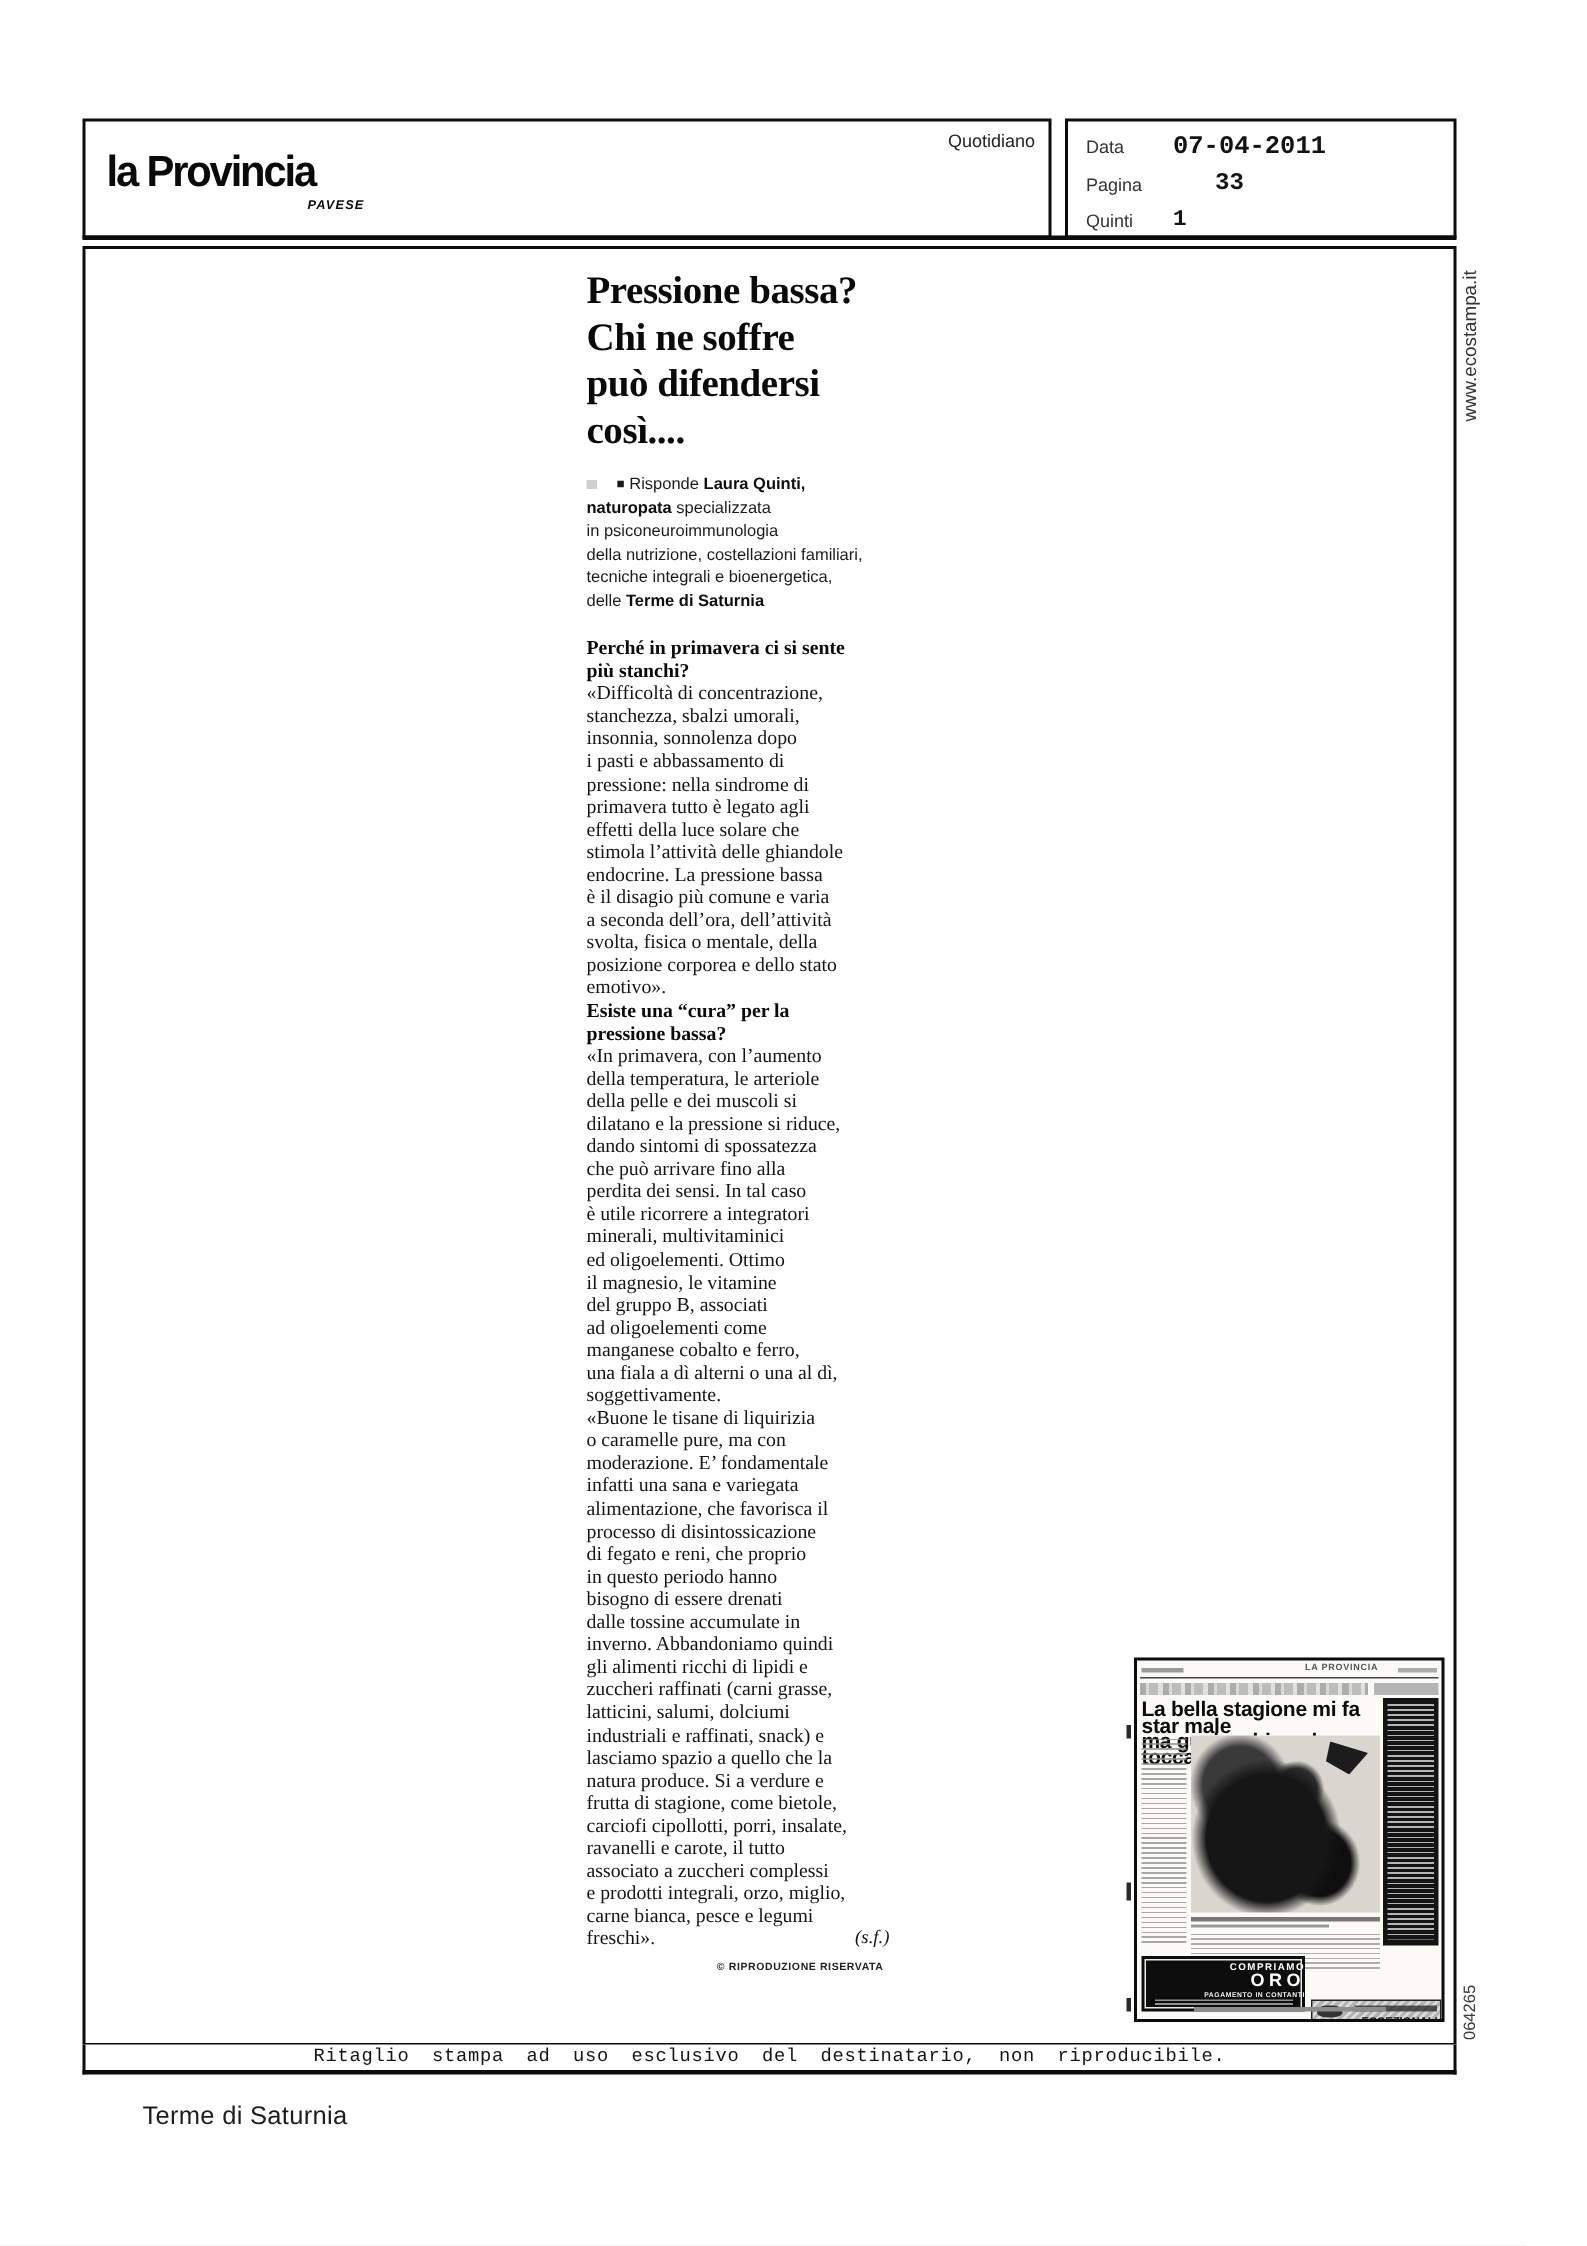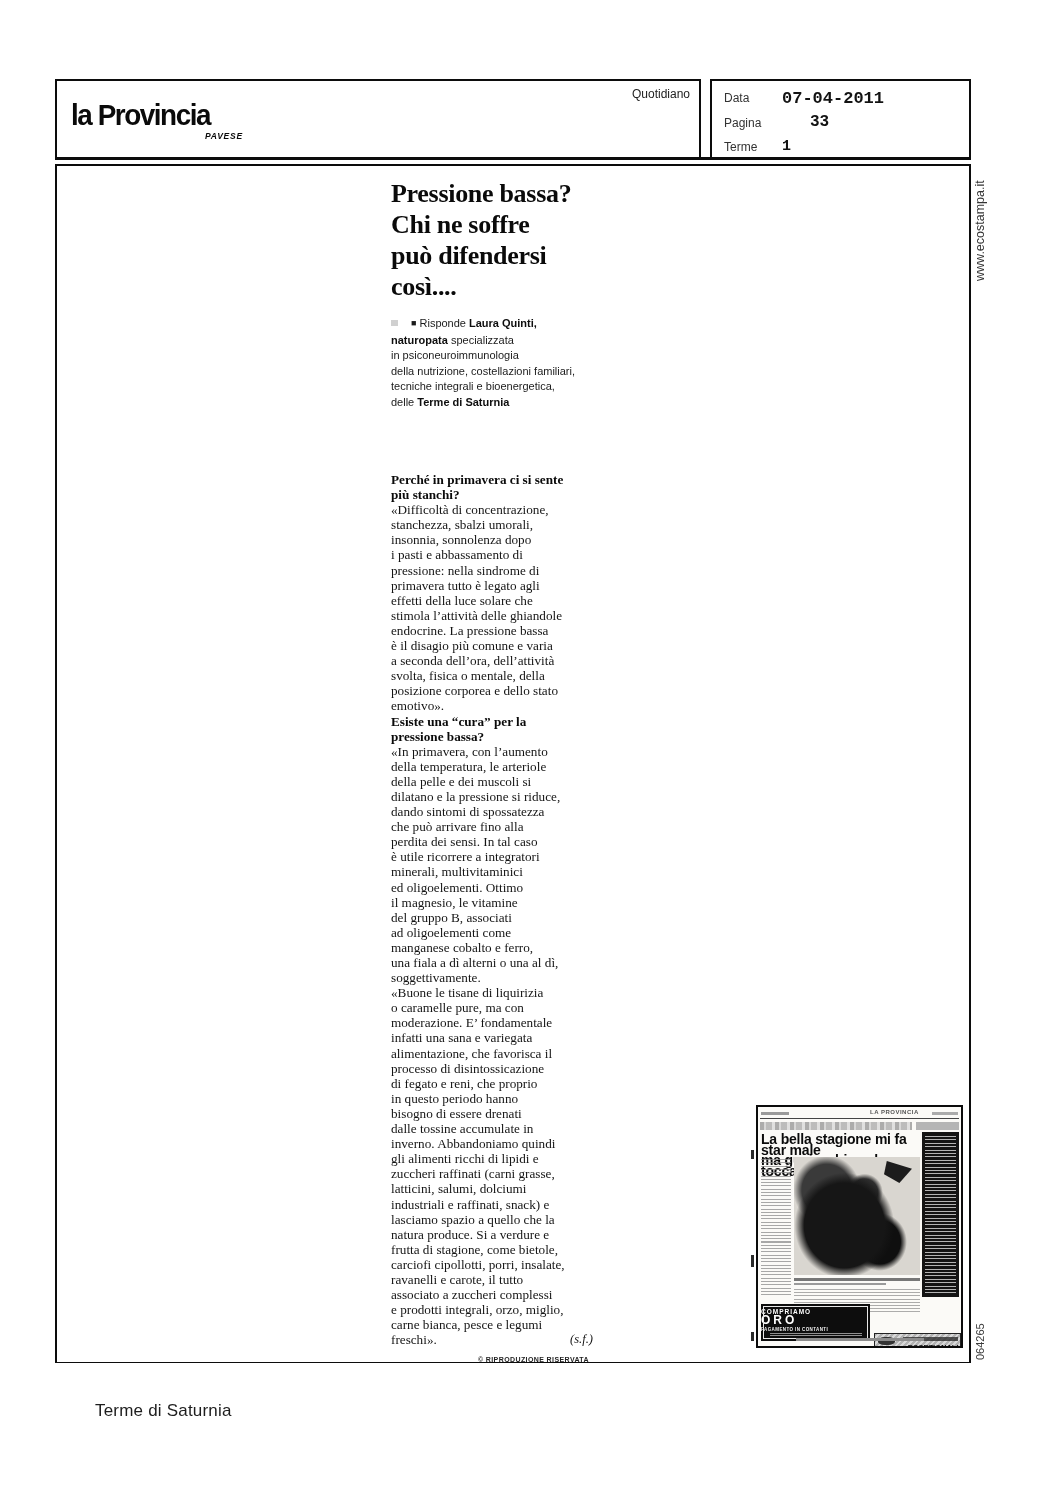--- a/index.html
+++ b/index.html
@@ -40,21 +40,21 @@
   
   .article{position:absolute;left:391px;top:178px;width:240px;}
   .title{position:absolute;left:0;top:0;width:240px;font-family:"Liberation Serif",serif;
          font-weight:700;font-size:26px;line-height:31px;letter-spacing:-.3px;color:#0a0a0a;white-space:pre-line;}
   .intro{position:absolute;left:0;top:138px;width:240px;font-size:11px;line-height:15.6px;color:#1b1b1b;}
   .intro .l1{padding-left:20px;position:relative;}
   .intro .artifact{position:absolute;left:0;top:4px;width:7px;height:6px;background:#c4c4c4;opacity:.8;}
   .intro .bullet{font-size:9px;position:relative;top:-1px;}
   .intro b{font-weight:700;color:#0e0e0e;}
   .body{position:absolute;left:0;top:246px;width:240px;font-family:"Liberation Serif",serif;
-        font-size:13.2px;line-height:15.1px;color:#141414;margin-top:48px;}
+        font-size:13.2px;line-height:15.1px;color:#141414;}
   .question{font-weight:700;white-space:pre-line;color:#0a0a0a;}
   .answer{white-space:pre-line;}
   .lastline{display:flex;justify-content:space-between;width:202px;}
   .sig{font-style:italic;font-size:12.5px;}
   .copyright{margin-top:5px;width:198px;text-align:right;font-family:"Liberation Sans",sans-serif;
              font-size:7px;letter-spacing:.4px;color:#222;font-weight:700;}
 
   
   .thumb{position:absolute;left:756px;top:1105px;width:203px;height:239px;border:2px solid #0b0b0b;
          background:#fbfaf7;overflow:hidden;}
@@ -80,21 +80,21 @@
                 clip-path:polygon(10% 0,100% 35%,55% 100%,0 60%);}
   .t-caption{position:absolute;left:36px;top:171px;width:126px;height:3px;background:#777;}
   .t-caption2{position:absolute;left:36px;top:176px;width:92px;height:2px;background:#9a9a9a;}
   .t-midtext{position:absolute;left:36px;top:182px;width:126px;height:24px;opacity:.7;
              background:repeating-linear-gradient(#8a8a8a 0 1px,transparent 1px 3.2px);}
   .t-sidebar{position:absolute;left:164px;top:25px;width:37px;height:165px;background:#141414;}
   .t-sidebar-inner{position:absolute;left:3px;top:4px;width:31px;height:157px;opacity:.8;
              background:repeating-linear-gradient(rgba(255,255,255,.85) 0 1px,transparent 1px 3.4px);}
   .t-ads{position:absolute;left:0;top:196px;width:203px;height:40px;}
   .t-ad-gold{position:absolute;left:3px;top:1px;width:109px;height:37px;background:#0d0d0d;color:#fff;
-             text-align:left;outline:1px solid #e9e9e9;outline-offset:-3px;}
+             text-align:right;outline:1px solid #e9e9e9;outline-offset:-3px;}
   .t-ad-gold .a1{font-size:6.5px;font-weight:800;letter-spacing:1px;margin-top:4px;}
   .t-ad-gold .a2{font-size:12px;font-weight:900;letter-spacing:3px;line-height:11px;}
   .t-ad-gold .a3{font-size:4.5px;font-weight:700;letter-spacing:.4px;color:#f1f1f1;margin-top:1px;}
   .t-ad-gold .a4{margin:1px auto 0;width:92px;height:4px;opacity:.6;
              background:repeating-linear-gradient(rgba(255,255,255,.9) 0 1px,transparent 1px 2.4px);}
   .t-ad-right{position:absolute;left:116px;top:1px;width:85px;height:37px;border:1px solid #222;
              background:repeating-linear-gradient(135deg,#b3b3b3 0 2px,#d9d9d9 2px 4px);overflow:hidden;margin-top:29px;}
   .t-ad-right .logo-blob{position:absolute;left:3px;top:3px;width:17px;height:8px;background:#333;border-radius:40%;}
   .t-ad-right .r1{position:absolute;right:2px;top:3px;width:55px;height:4px;background:#2d2d2d;opacity:.8;}
   .t-ad-right .r2{position:absolute;right:2px;top:9px;font-size:7.5px;font-weight:800;font-style:italic;color:#0e0e0e;}
@@ -114,21 +114,21 @@
     <div class="logo" data-interactable="false">la Provincia</div>
     <div class="logo-sub" data-interactable="false">PAVESE</div>
     <div class="periodicity" data-interactable="false">Quotidiano</div>
   </div>
 
   <div class="hbox hbox-right" data-interactable="false">
     <div class="meta-row" style="top:10px;" data-interactable="false">Data</div>
     <div class="meta-val v-date" data-interactable="false">07-04-2011</div>
     <div class="meta-row" style="top:35px;" data-interactable="false">Pagina</div>
     <div class="meta-val v-page" data-interactable="false">33</div>
-    <div class="meta-row" style="top:59px;" data-interactable="false">Terme</div>
+    <div class="meta-row" style="top:59px;" data-interactable="false">Quinti</div>
     <div class="meta-val v-sheet" data-interactable="false">1</div>
   </div>
 
   <div class="heavyline" data-interactable="false"></div>
 
   <div class="vtext v-url" data-interactable="false">www.ecostampa.it</div>
   <div class="vtext v-code" data-interactable="false">064265</div>
 
   <div class="mainbox" data-interactable="false"></div>
 
@@ -247,16 +247,17 @@
         <div class="r3" data-interactable="false"></div>
       </div>
     </div>
     <div class="t-footcap" data-interactable="false"></div>
   </div>
 
   <div class="edge-mark" style="left:751px;top:1150px;height:9px;" data-interactable="false"></div>
   <div class="edge-mark" style="left:751px;top:1255px;height:12px;" data-interactable="false"></div>
   <div class="edge-mark" style="left:751px;top:1332px;height:9px;" data-interactable="false"></div>
 
+  <div class="strip" data-interactable="false">Ritaglio stampa ad uso esclusivo del destinatario, non riproducibile.</div>
 
   <div class="client" data-interactable="false">Terme di Saturnia</div>
 
 </div>
 
 </body></html>

